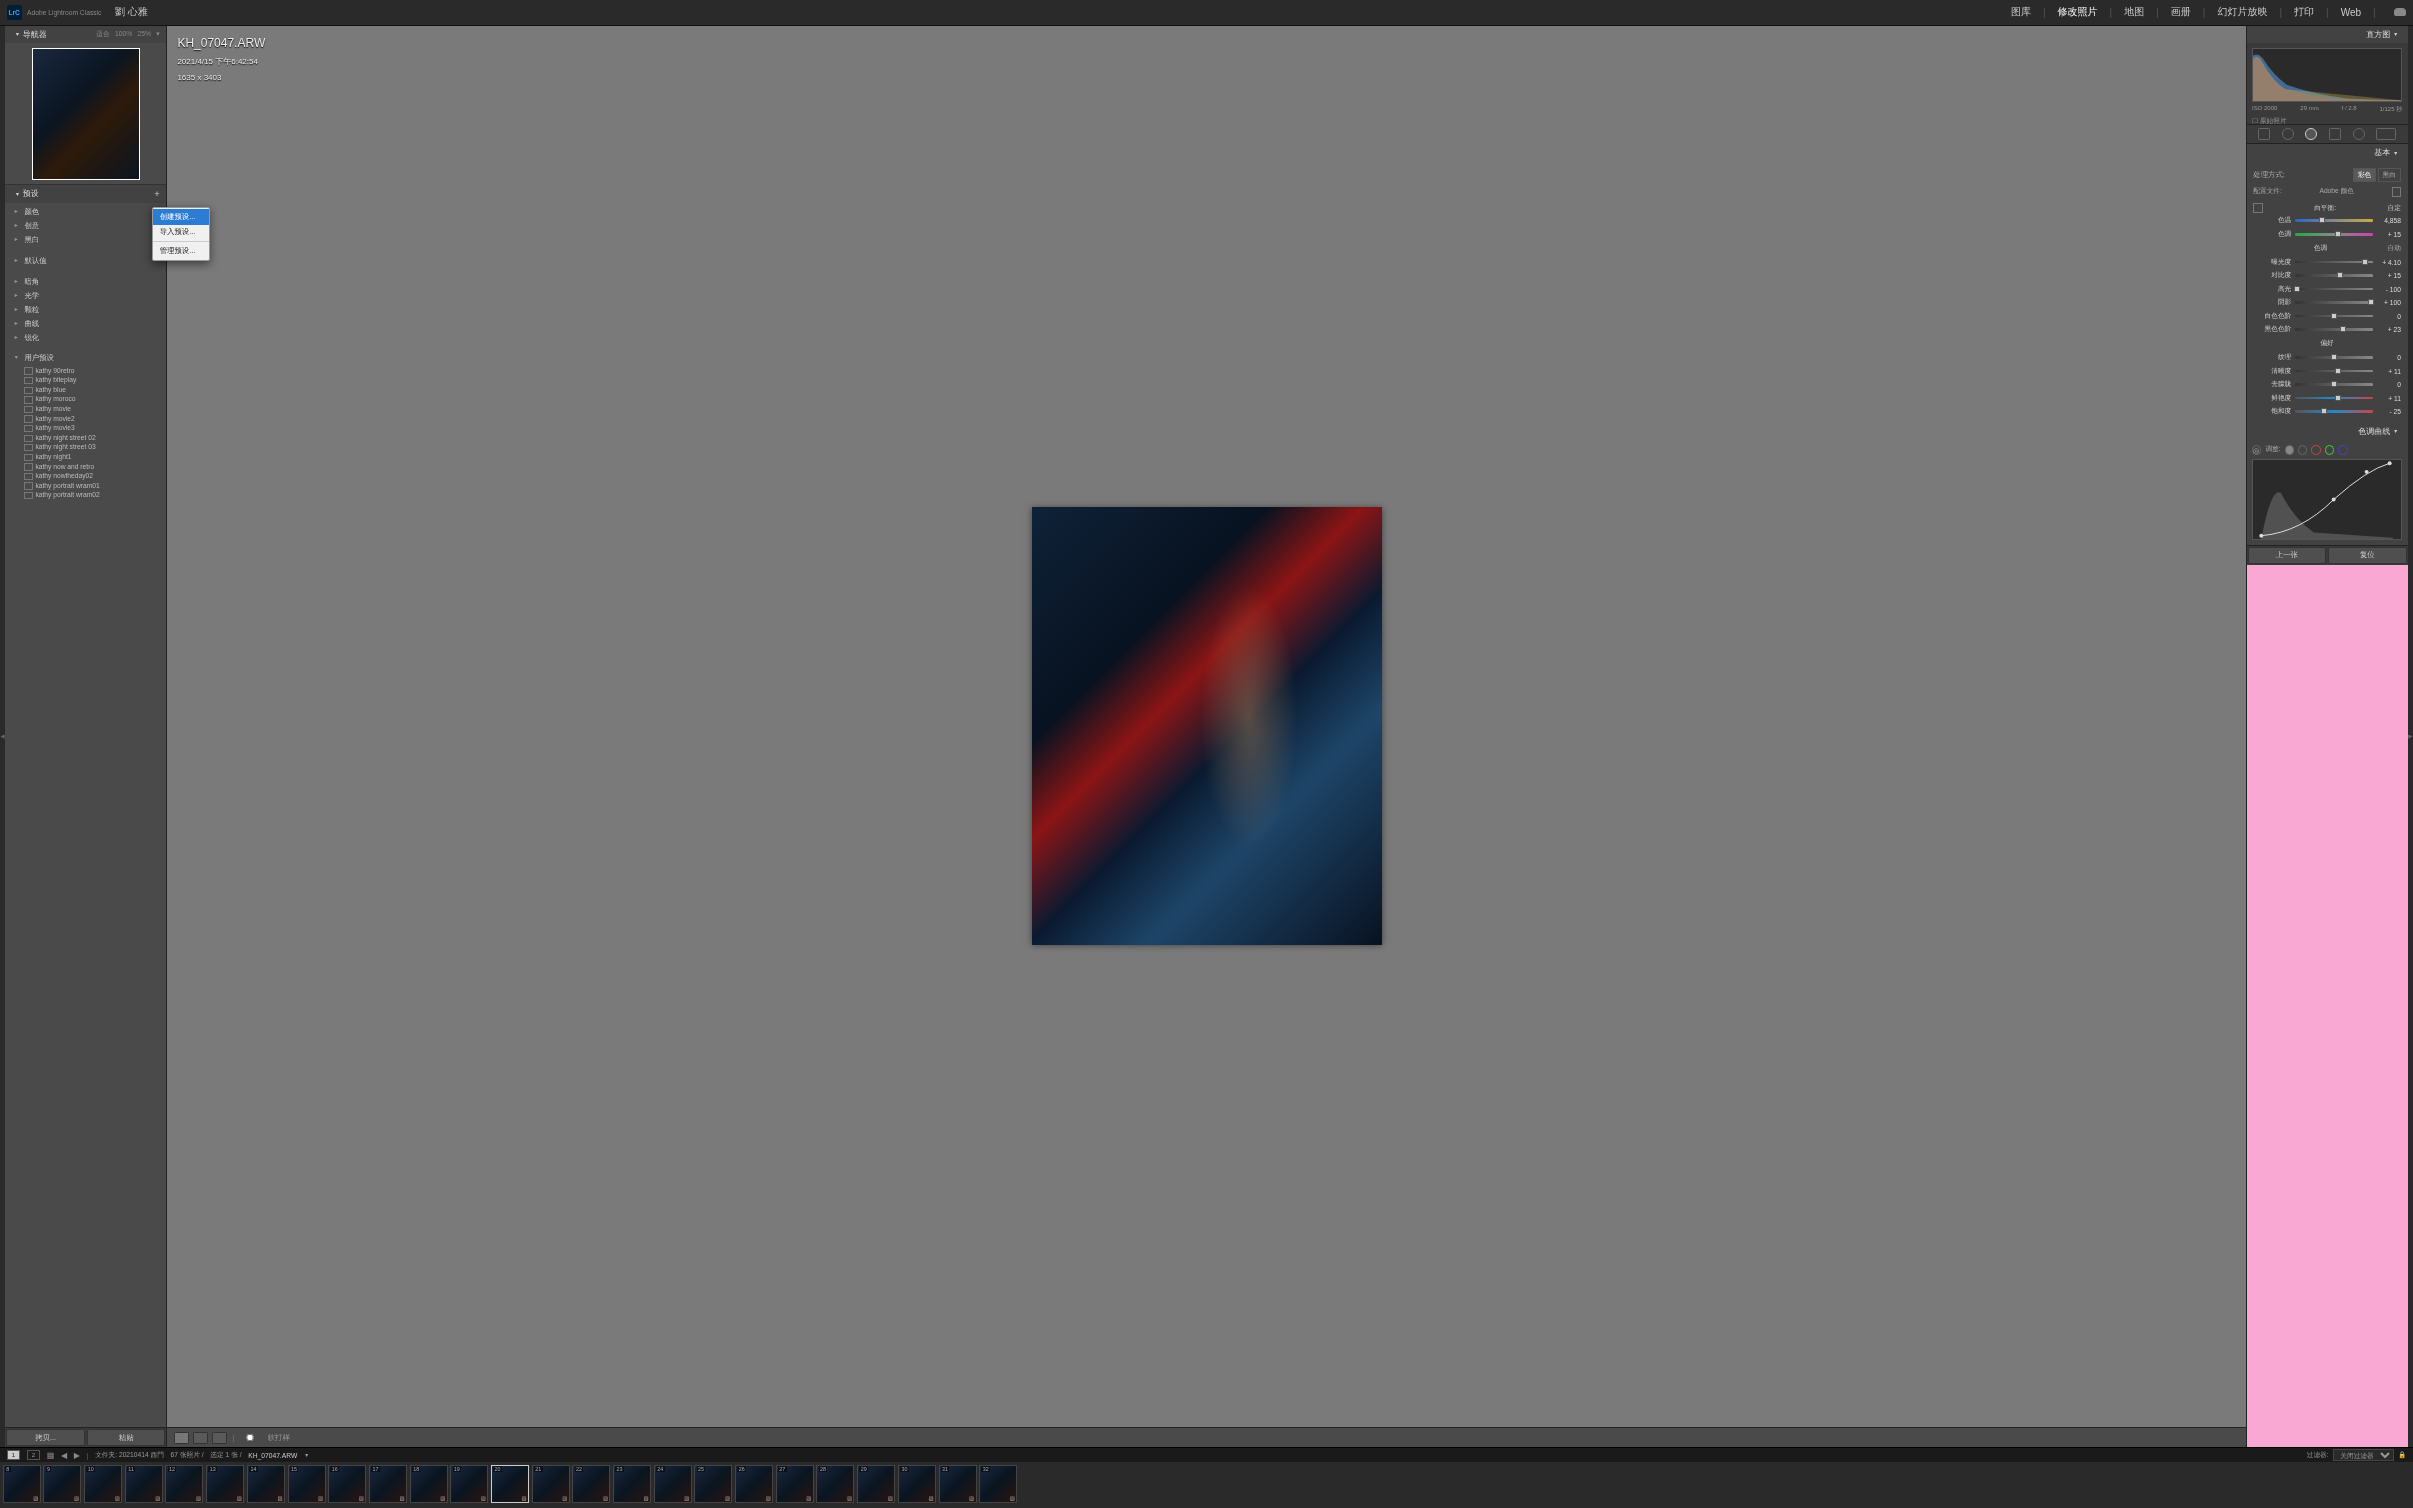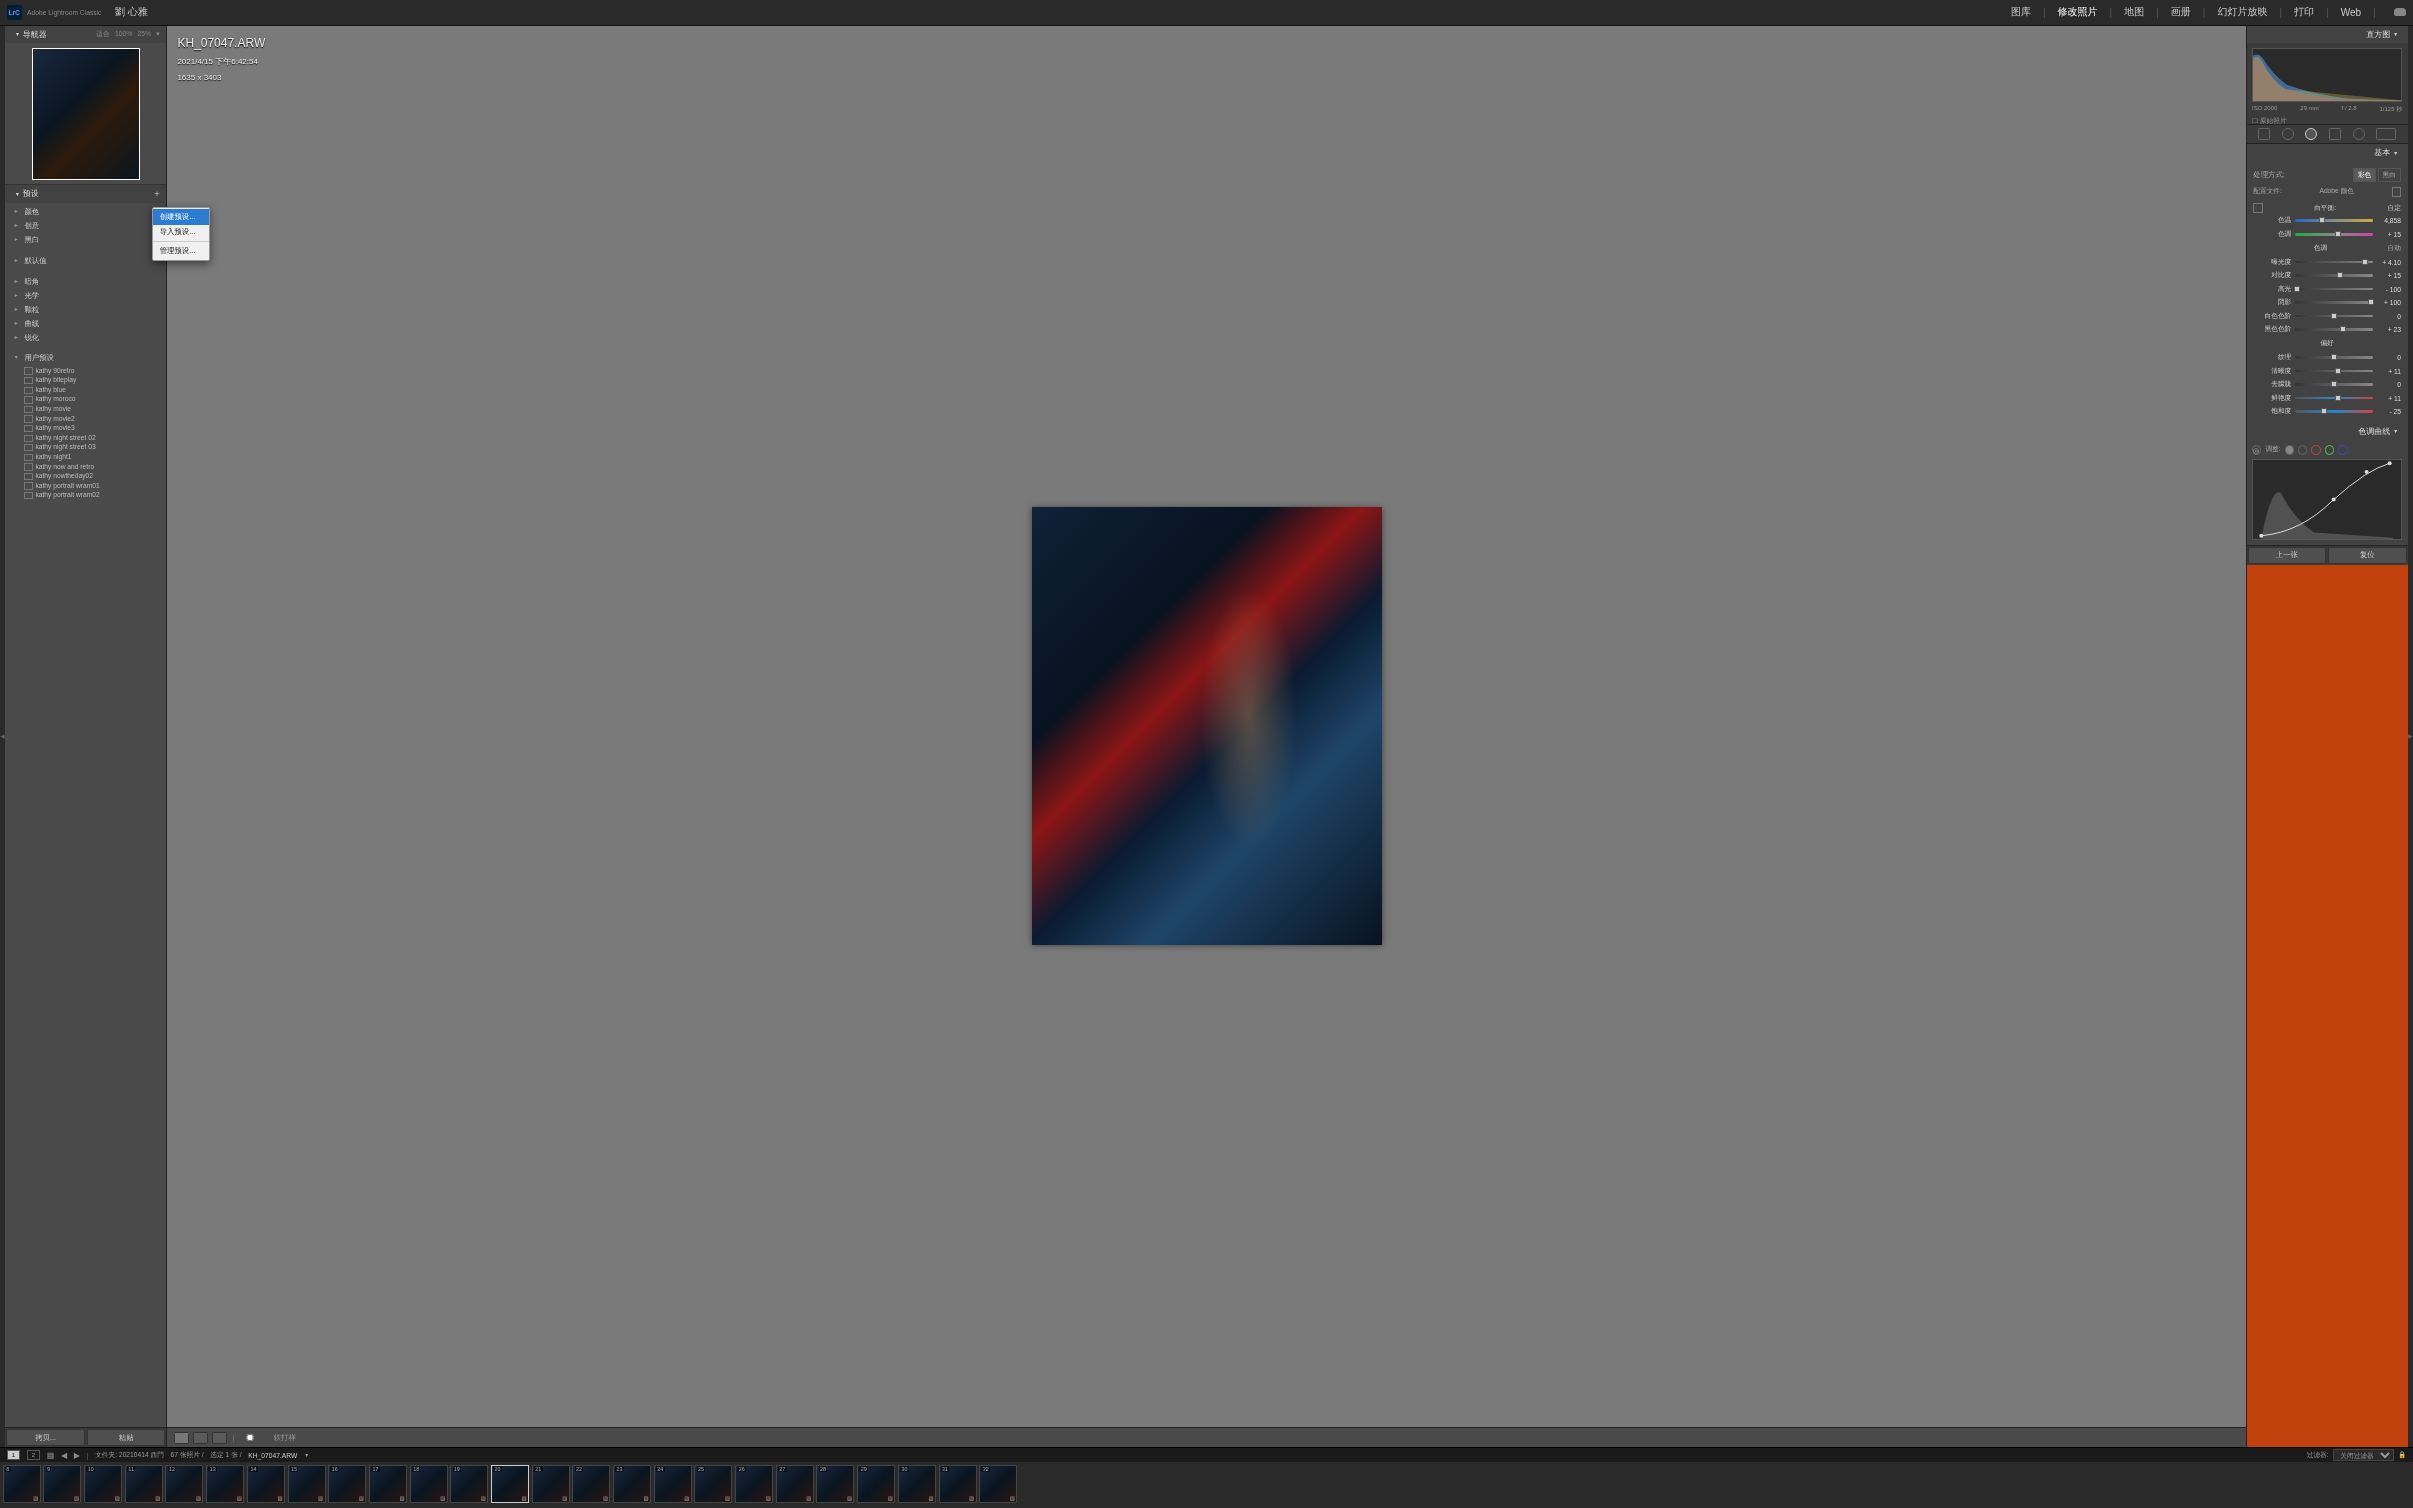--- a/index.html
+++ b/index.html
@@ -12,21 +12,21 @@
 .topbar .app-name { font-size: 6.7px; color: #888; margin-right: 13.5px; }
 .topbar .user-name { font-size: 10px; color: #ccc; font-weight: 300; }
 .topbar .modules { margin-left: auto; display: flex; gap: 12px; align-items: center; }
 .topbar .modules span { font-size: 10px; color: #ccc; cursor: pointer; }
 .topbar .modules span.active { color: #fff; font-weight: 500; }
 .topbar .modules .sep { color: #555; cursor: default; }
 .topbar .cloud { width: 12px; height: 8px; background: #888; border-radius: 4px 4px 2px 2px; margin-left: 6.7px; }
 
 
 .main { flex: 1; display: flex; overflow: hidden; }
-.left-panel, .right-panel { width: 162px; background: #c2410c; display: flex; flex-direction: column; overflow: hidden; }
+.left-panel, .right-panel { width: 162px; background: #f9a8d4; display: flex; flex-direction: column; overflow: hidden; }
 .left-panel { border-right: 0.7px solid #222; }
 .right-panel { border-left: 0.7px solid #222; }
 .center { flex: 1; background: #7a7a7a; position: relative; display: flex; flex-direction: column; }
 
 
 .panel-section { border-bottom: 0.7px solid #333; }
 .panel-header { height: 17.5px; display: flex; align-items: center; padding: 0 6.7px; background: #424242; cursor: pointer; }
 .panel-header.right { justify-content: flex-end; }
 .panel-header .title { font-size: 8px; color: #ddd; }
 .panel-header .tri { font-size: 5.4px; margin: 0 2.7px; color: #ccc; }
@@ -60,21 +60,21 @@
 .image-area { flex: 1; position: relative; display: flex; align-items: center; justify-content: center; }
 .image-overlay { position: absolute; top: 10px; left: 10px; color: #eee; text-shadow: 0 0.7px 1.3px #000; z-index: 10; }
 .image-overlay .fname { font-size: 12px; font-weight: 500; }
 .image-overlay .meta { font-size: 8px; margin-top: 6px; }
 .main-photo { width: 350px; height: 438px; background: linear-gradient(135deg, #0f2238 0%, #081220 30%, #8b1515 42%, #0a1a30 55%, #1e4568 70%, #081220 100%); position: relative; box-shadow: 0 1.3px 6.7px rgba(0,0,0,0.5); }
 .main-photo::before { content: ""; position: absolute; left: 48%; top: 18%; width: 28%; height: 60%; background: radial-gradient(ellipse, rgba(200,150,100,0.4), transparent 70%); }
 
 .center-toolbar { height: 20px; background: #4a4a4a; border-top: 0.7px solid #222; display: flex; align-items: center; padding: 0 6.7px; gap: 4px; }
 .center-toolbar .tbtn { width: 15px; height: 12px; background: #5a5a5a; border: 0.7px solid #333; border-radius: 1.3px; cursor: pointer; }
 .center-toolbar .tbtn.active { background: #777; }
-.center-toolbar .soft { margin-left: 6.7px; font-size: 7.4px; color: #999; display: flex; align-items: center; gap: 20px; }
+.center-toolbar .soft { margin-left: 6.7px; font-size: 7.4px; color: #999; display: flex; align-items: center; gap: 14px; }
 .center-toolbar .soft input { width: 7.4px; height: 7.4px; }
 
 
 .histogram { height: 81px; background: #3a3a3a; padding: 5.4px; }
 .histo-canvas { width: 100%; height: 54px; background: #2a2a2a; position: relative; border: 0.7px solid #555; }
 .histo-canvas svg { width: 100%; height: 100%; }
 .histo-meta { display: flex; justify-content: space-between; font-size: 6px; color: #999; margin-top: 2.7px; }
 .histo-orig { font-size: 6.7px; color: #999; margin-top: 2.7px; }
 
 .tool-strip { height: 20px; background: #3a3a3a; display: flex; align-items: center; justify-content: space-around; padding: 0 5.4px; border-top: 0.7px solid #222; border-bottom: 0.7px solid #222; }

